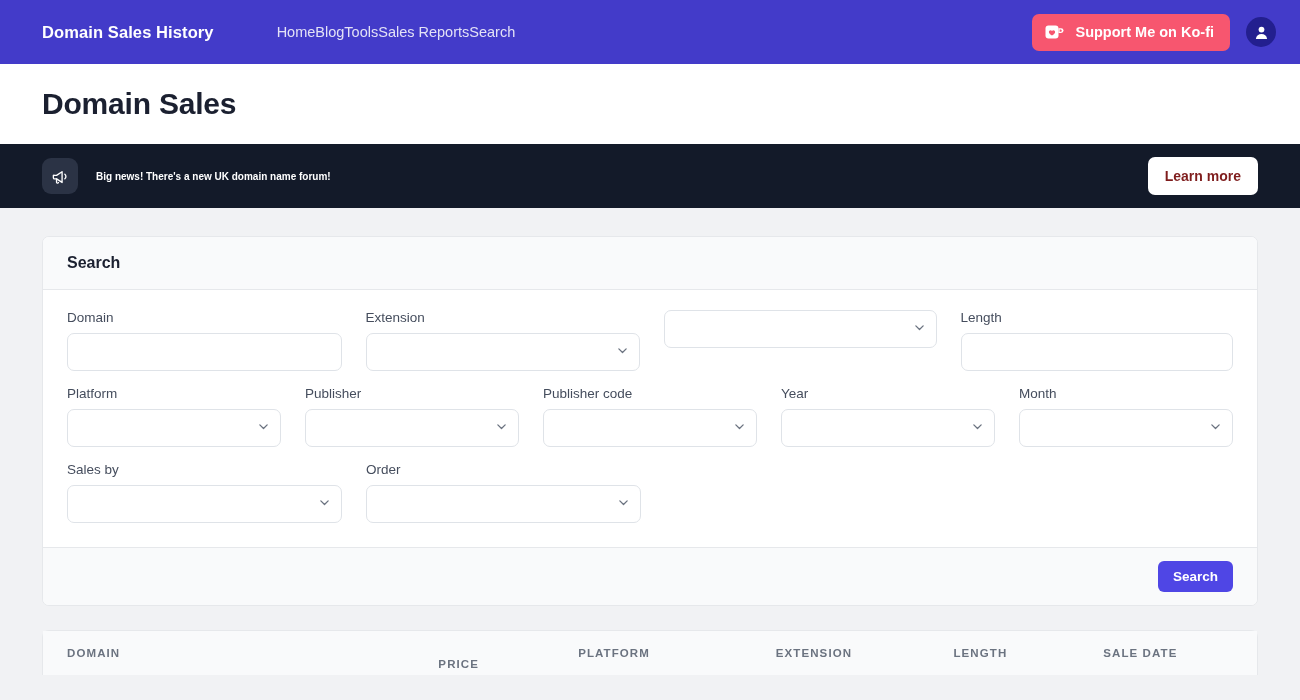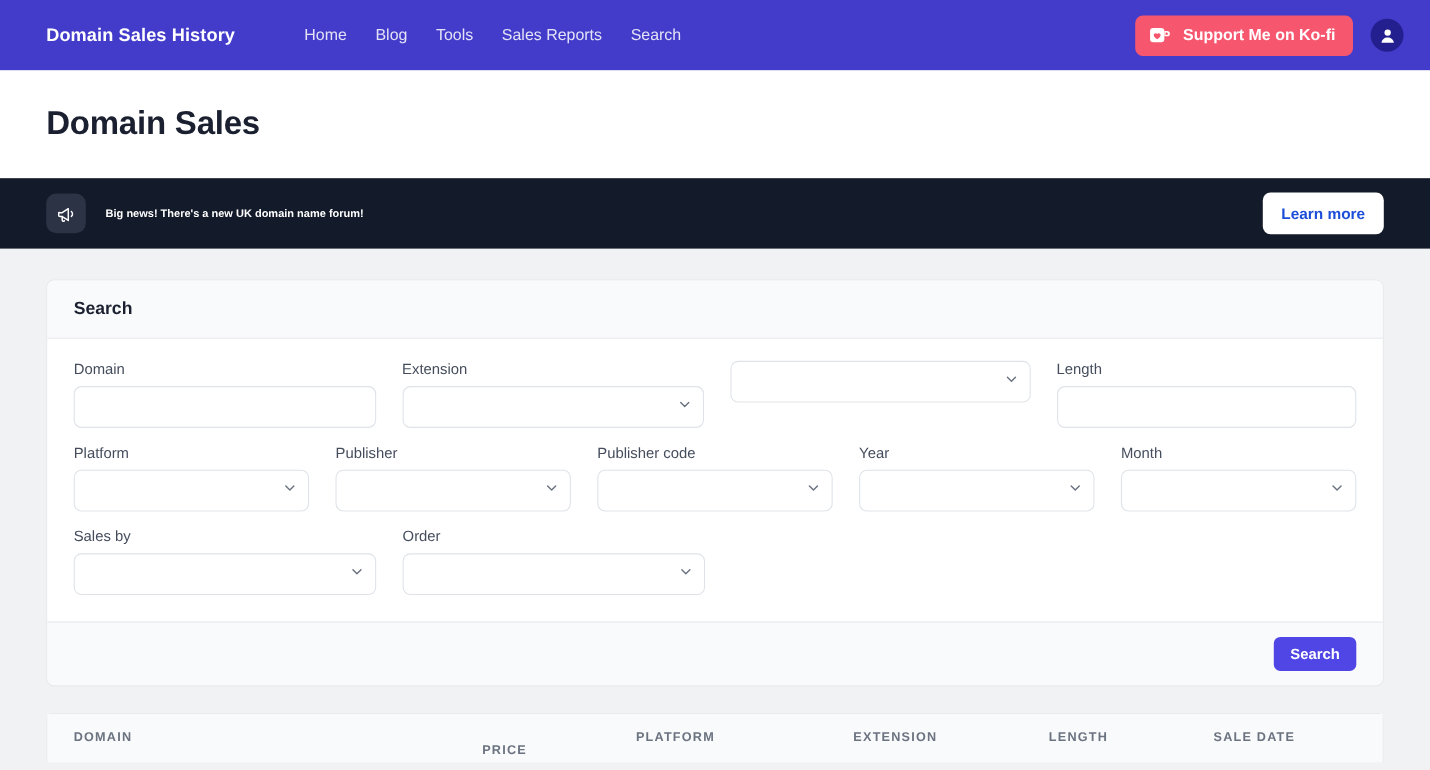--- a/index.html
+++ b/index.html
@@ -23,21 +23,20 @@
   .brand {
     font-size: 16.5px;
     font-weight: bold;
     color: #ffffff;
     letter-spacing: .1px;
     white-space: nowrap;
   }
   .nav-links {
     display: flex;
     align-items: center;
-    gap: 26px;
     margin-left: 63px;
   }
   .nav-link {
     font-size: 14.5px;
     color: #e3e2f6;
     text-decoration: none;
     white-space: nowrap;
   }
   .nav-right {
     margin-left: auto;
@@ -66,21 +65,21 @@
     width: 30px; height: 30px;
     border-radius: 50%;
     background: #231f8f;
     display: flex; align-items: center; justify-content: center;
     cursor: pointer;
   }
 
   
   .title-bar {
     background: #ffffff;
-    height: 98px;
+    height: 80px;
     display: flex;
     align-items: center;
     padding: 0 42px;
   }
   .page-title {
     font-size: 30px;
     font-weight: bold;
     color: #1b2030;
     letter-spacing: -.2px;
   }
@@ -109,21 +108,21 @@
   .learn-more {
     margin-left: auto;
     background: #ffffff;
     border: none;
     border-radius: 7px;
     height: 38px;
     padding: 0 17px;
     font-family: "Liberation Sans", sans-serif;
     font-size: 14px;
     font-weight: bold;
-    color: #1d4ed8;
+    color: #7f1d1d;
     cursor: pointer;
     white-space: nowrap;
   }
 
   
   .content {
     padding: 28px 42px 0 42px;
   }
   .card {
     background: #ffffff;

